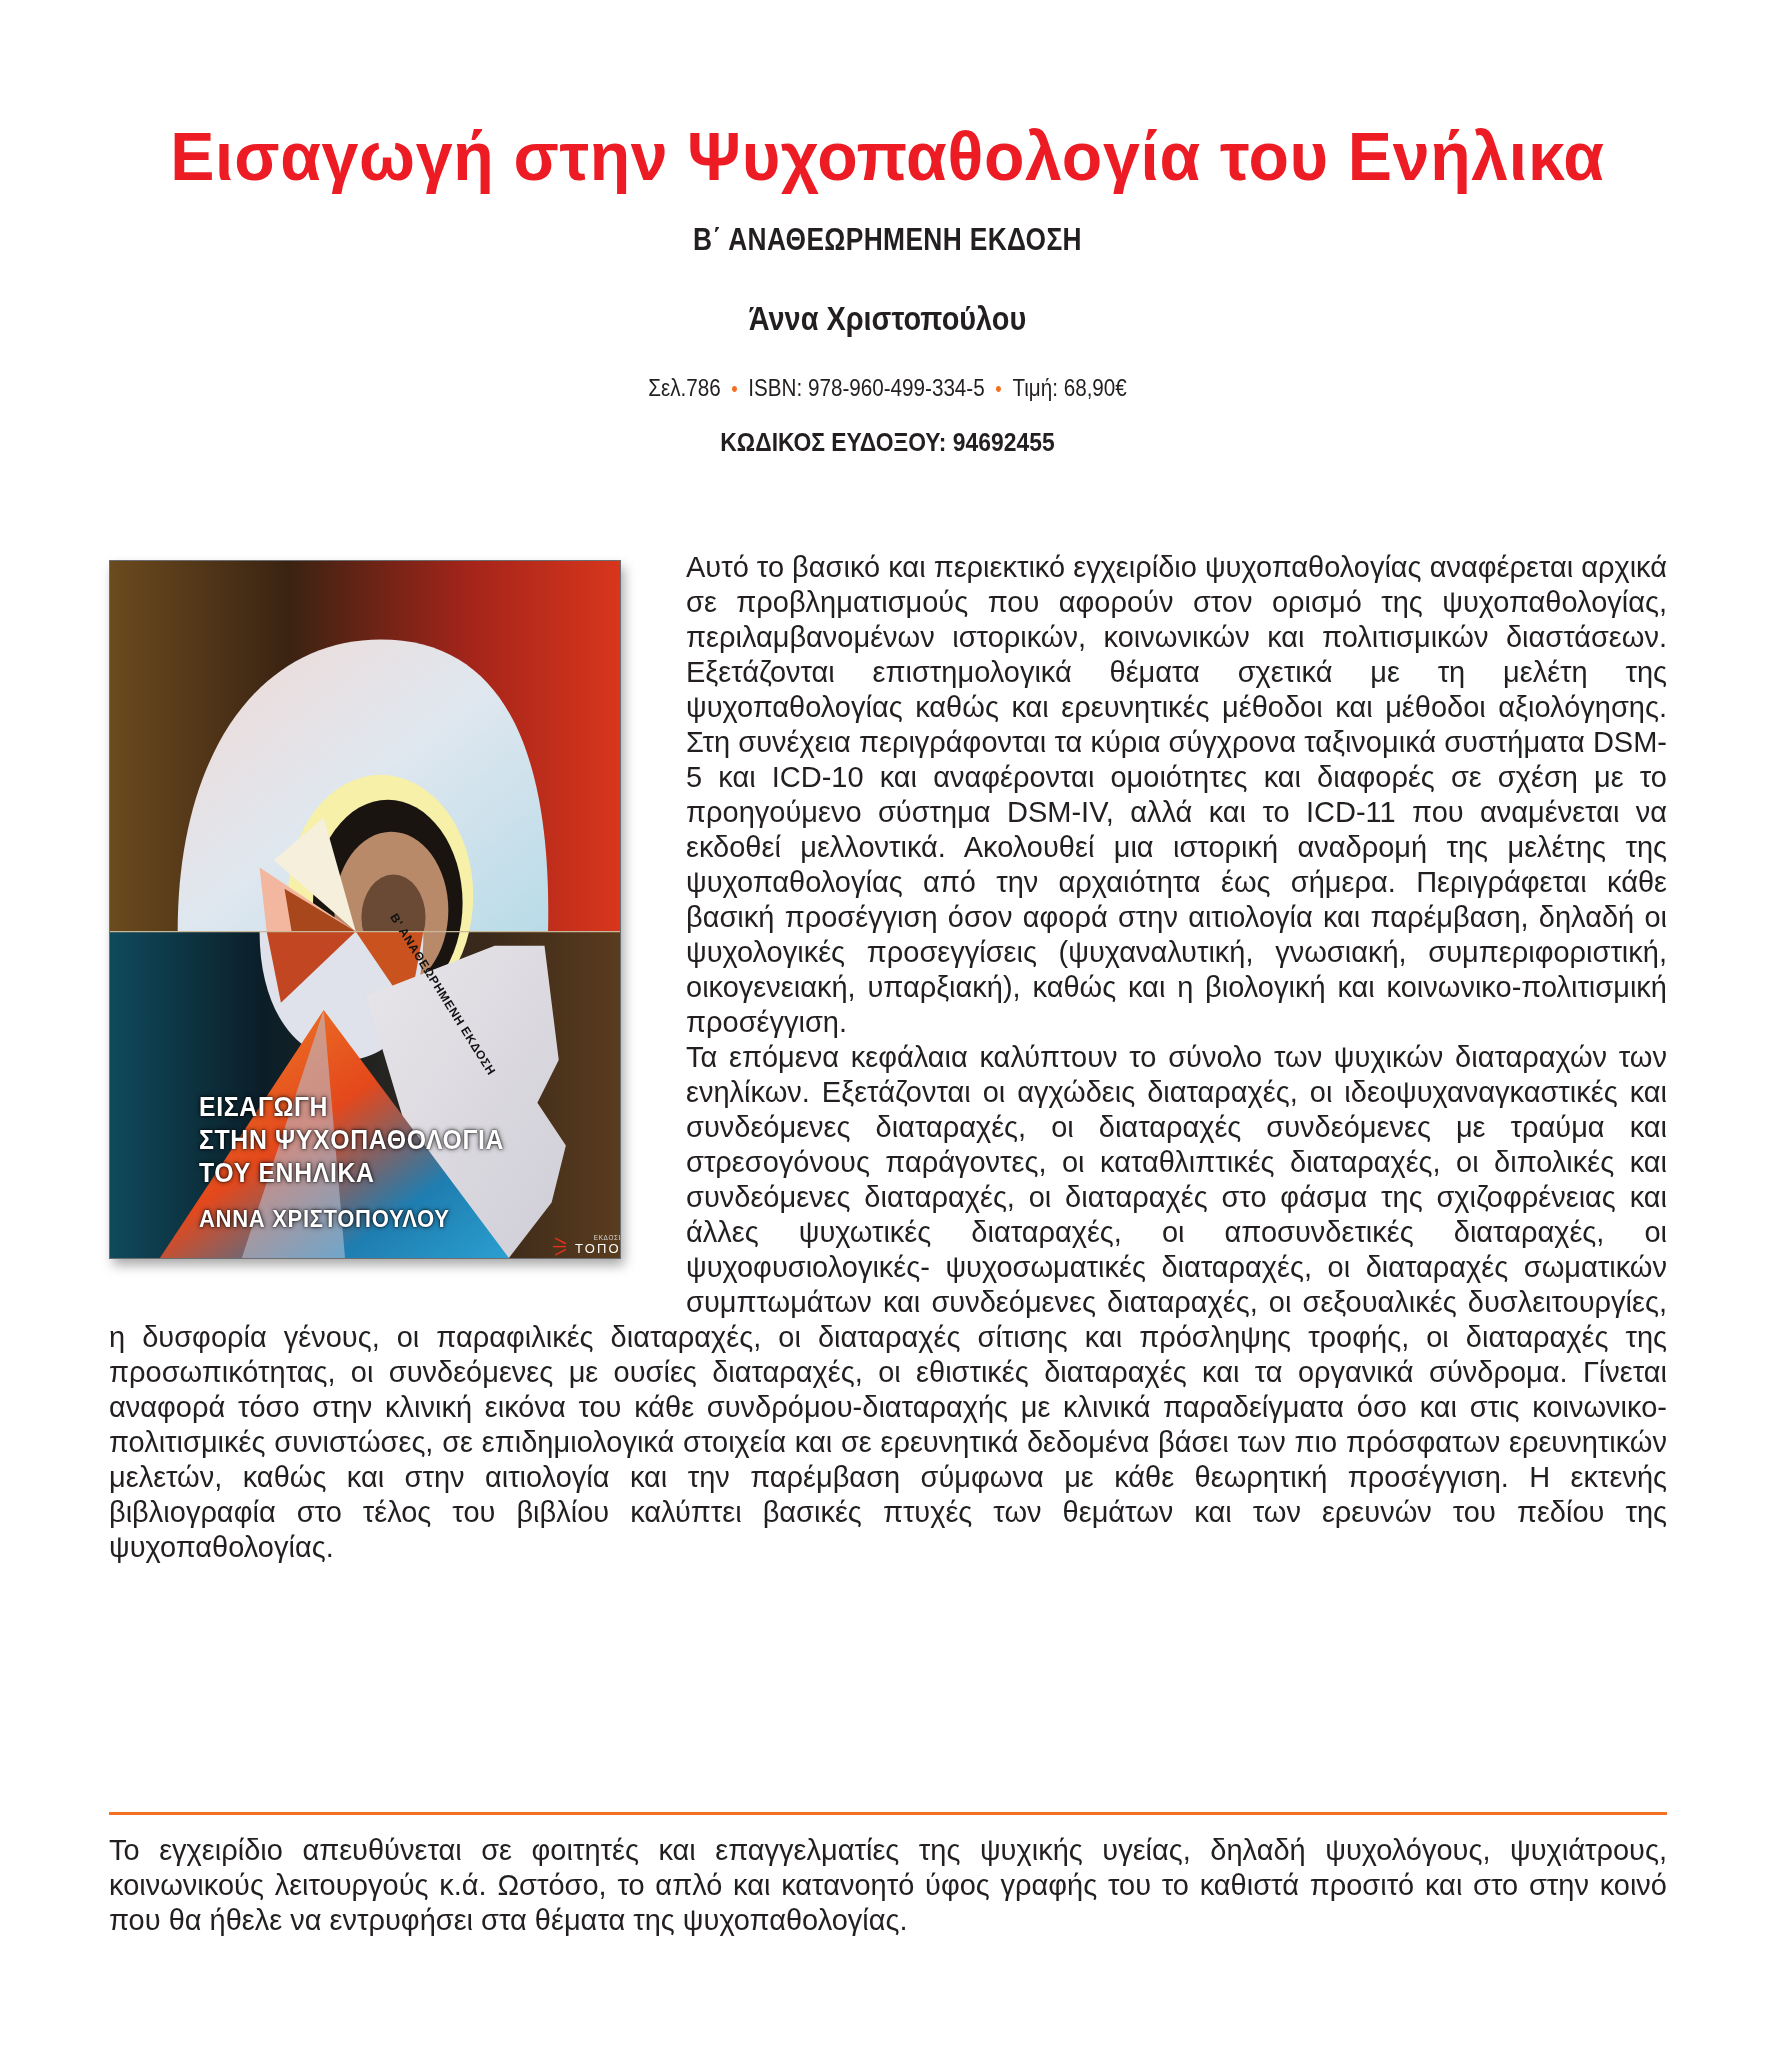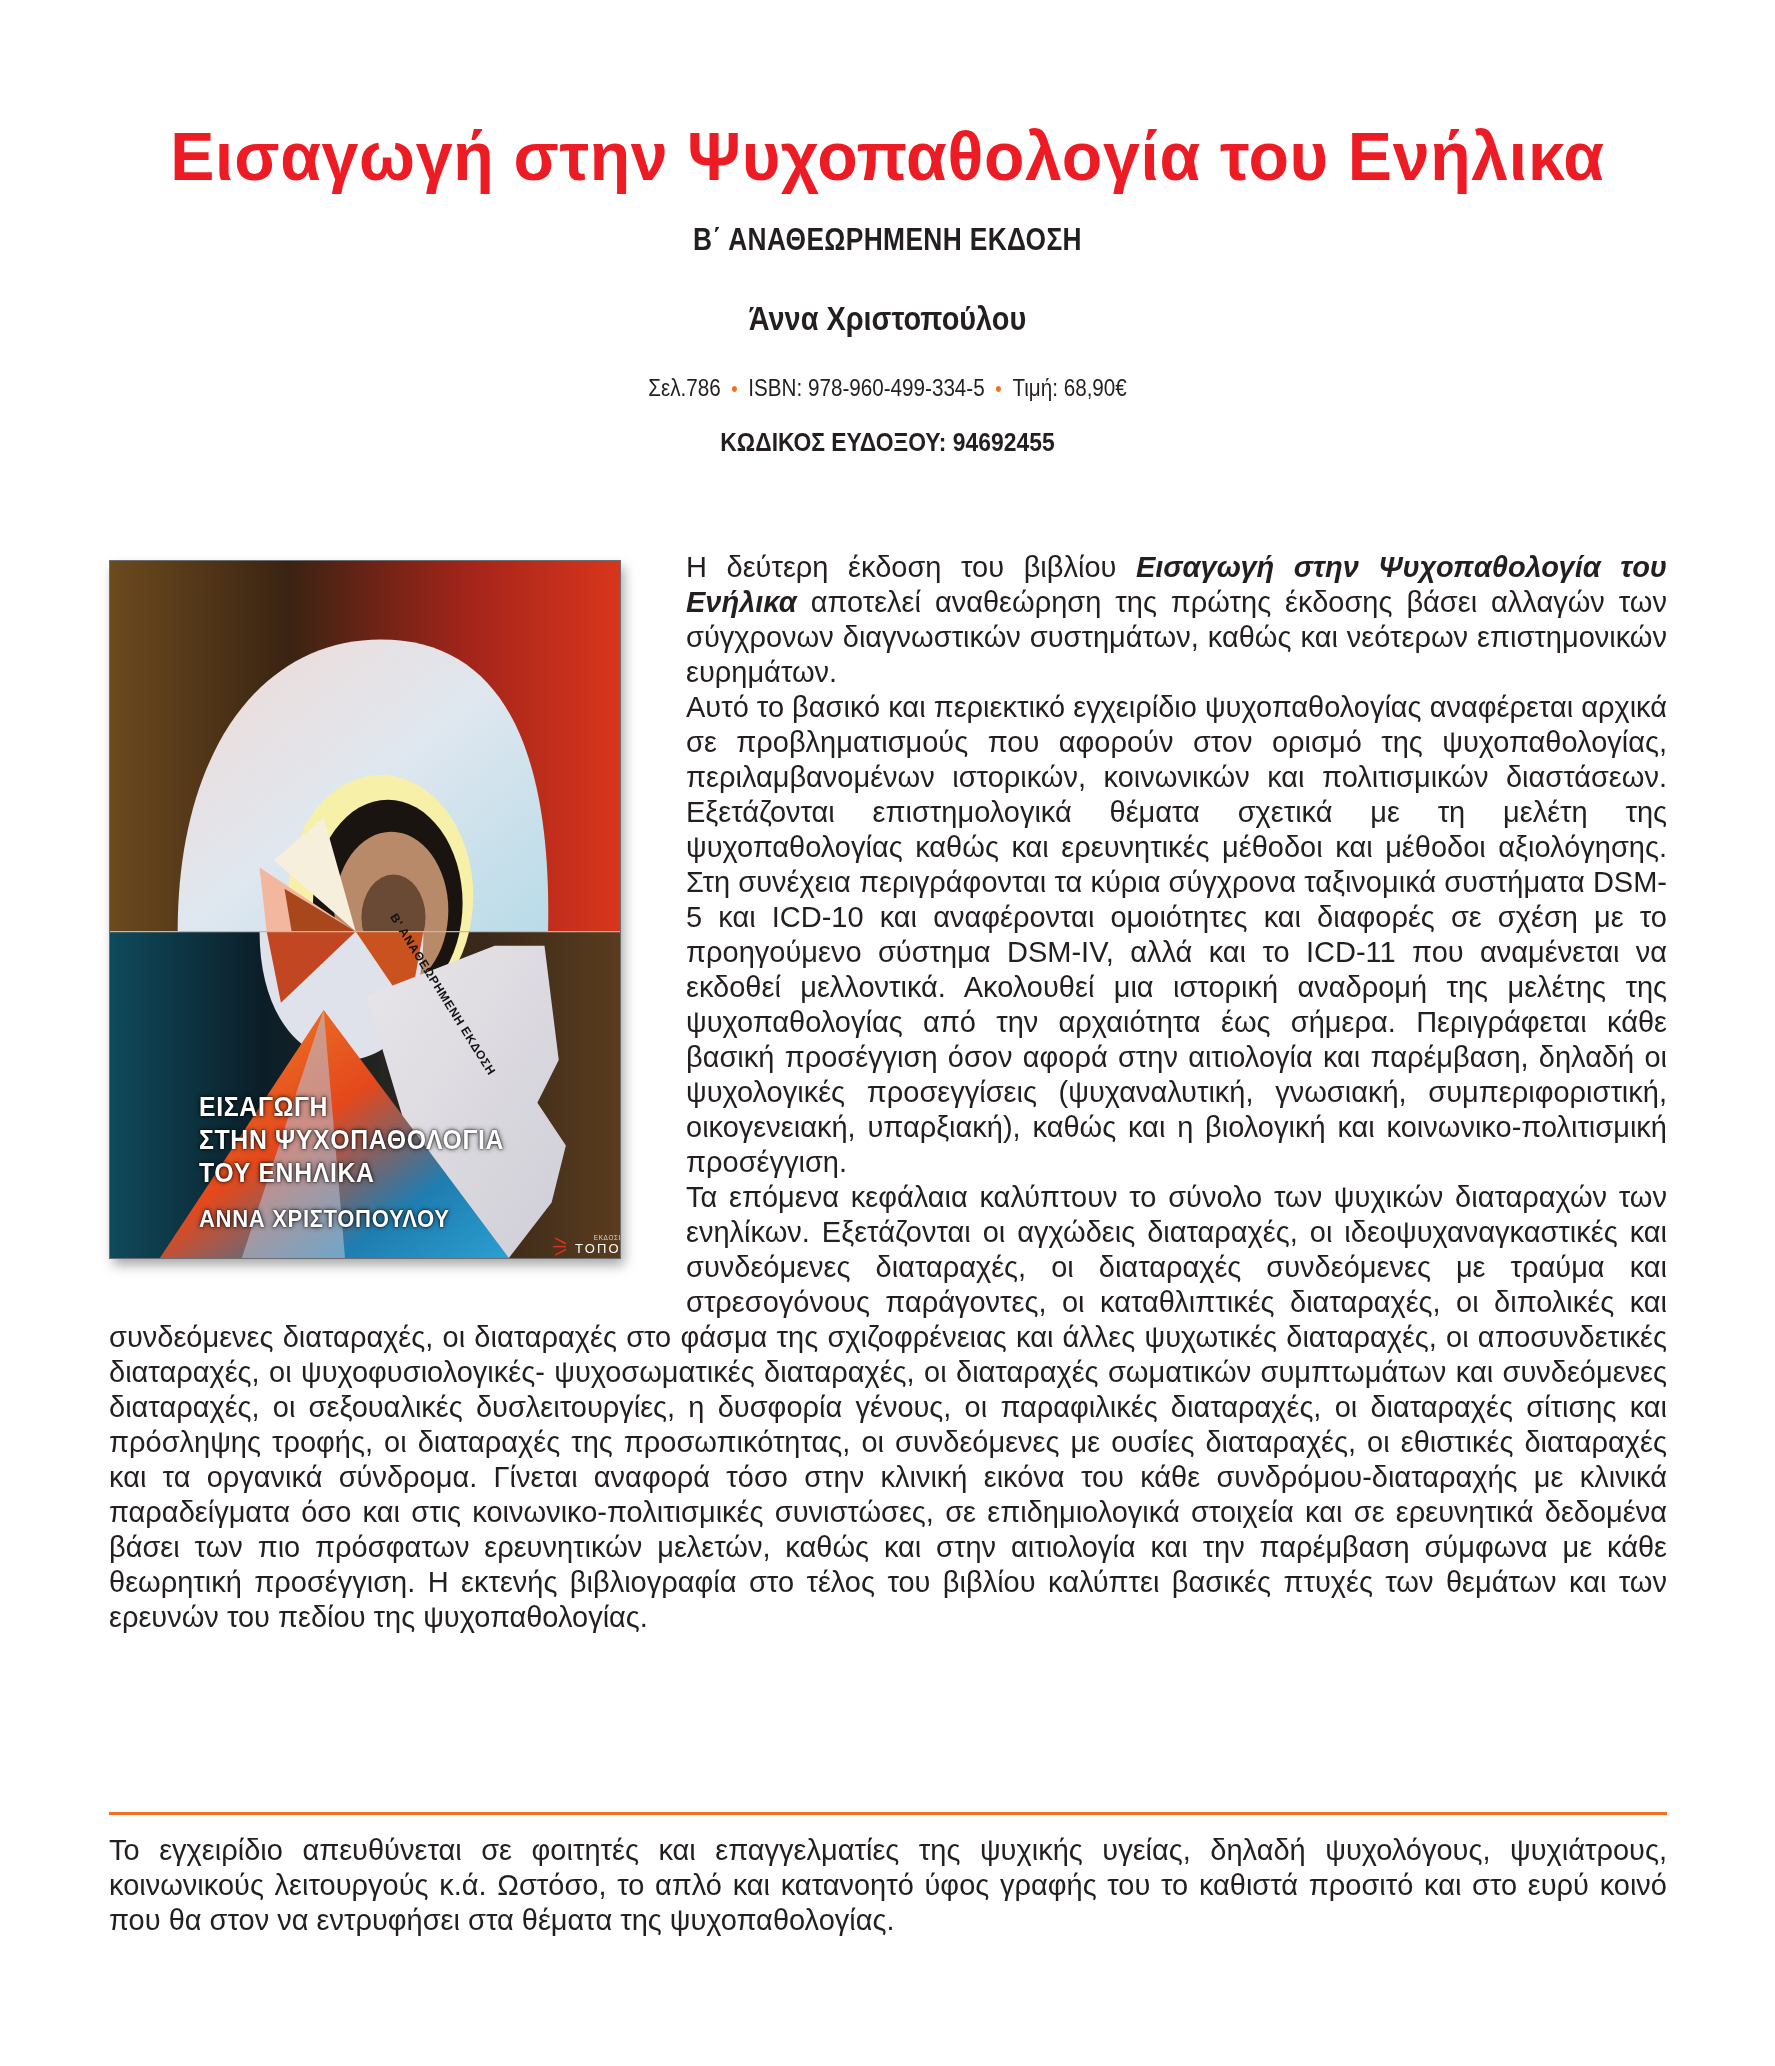--- a/index.html
+++ b/index.html
@@ -162,21 +162,20 @@
   </div>
   <div class="cover-author" style="left:89px; top:643px; position:absolute;">ΑΝΝΑ ΧΡΙΣΤΟΠΟΥΛΟΥ</div>
   <div class="cover-publisher" style="left:465px; top:673px; position:absolute;">
     <span class="small">ΕΚΔΟΣΕΙΣ</span>
     <span class="big">ΤΟΠΟΣ</span>
   </div>
 </div>
 
 <div class="body-text">
   <div class="float-spacer"></div>
-  <p><span>Η δεύτερη έκδοση του βιβλίου </span><span class="emph">Εισαγωγή στην Ψυχοπαθολογία του Ενήλικα</span><span> αποτελεί αναθεώρηση της πρώτης έκδοσης βάσει αλλαγών των σύγχρονων διαγνωστικών συστημάτων, καθώς και νεότερων επιστημονικών ευρημάτων.</span></p>
   <p>Αυτό το βασικό και περιεκτικό εγχειρίδιο ψυχοπαθολογίας αναφέρεται αρχικά σε προβληματισμούς που αφορούν στον ορισμό της ψυχοπαθολογίας, περιλαμβανομένων ιστορικών, κοινωνικών και πολιτισμικών διαστάσεων. Εξετάζονται επιστημολογικά θέματα σχετικά με τη μελέτη της ψυχοπαθολογίας καθώς και ερευνητικές μέθοδοι και μέθοδοι αξιολόγησης. Στη συνέχεια περιγράφονται τα κύρια σύγχρονα ταξινομικά συστήματα DSM-5 και ICD-10 και αναφέρονται ομοιότητες και διαφορές σε σχέση με το προηγούμενο σύστημα DSM-IV, αλλά και το ICD-11 που αναμένεται να εκδοθεί μελλοντικά. Ακολουθεί μια ιστορική αναδρομή της μελέτης της ψυχοπαθολογίας από την αρχαιότητα έως σήμερα. Περιγράφεται κάθε βασική προσέγγιση όσον αφορά στην αιτιολογία και παρέμβαση, δηλαδή οι ψυχολογικές προσεγγίσεις (ψυχαναλυτική, γνωσιακή, συμπεριφοριστική, οικογενειακή, υπαρξιακή), καθώς και η βιολογική και κοινωνικο-πολιτισμική προσέγγιση.</p>
   <p>Τα επόμενα κεφάλαια καλύπτουν το σύνολο των ψυχικών διαταραχών των ενηλίκων. Εξετάζονται οι αγχώδεις διαταραχές, οι ιδεοψυχαναγκαστικές και συνδεόμενες διαταραχές, οι διαταραχές συνδεόμενες με τραύμα και στρεσογόνους παράγοντες, οι καταθλιπτικές διαταραχές, οι διπολικές και συνδεόμενες διαταραχές, οι διαταραχές στο φάσμα της σχιζοφρένειας και άλλες ψυχωτικές διαταραχές, οι αποσυνδετικές διαταραχές, οι ψυχοφυσιολογικές- ψυχοσωματικές διαταραχές, οι διαταραχές σωματικών συμπτωμάτων και συνδεόμενες διαταραχές, οι σεξουαλικές δυσλειτουργίες, η δυσφορία γένους, οι παραφιλικές διαταραχές, οι διαταραχές σίτισης και πρόσληψης τροφής, οι διαταραχές της προσωπικότητας, οι συνδεόμενες με ουσίες διαταραχές, οι εθιστικές διαταραχές και τα οργανικά σύνδρομα. Γίνεται αναφορά τόσο στην κλινική εικόνα του κάθε συνδρόμου-διαταραχής με κλινικά παραδείγματα όσο και στις κοινωνικο-πολιτισμικές συνιστώσες, σε επιδημιολογικά στοιχεία και σε ερευνητικά δεδομένα βάσει των πιο πρόσφατων ερευνητικών μελετών, καθώς και στην αιτιολογία και την παρέμβαση σύμφωνα με κάθε θεωρητική προσέγγιση. Η εκτενής βιβλιογραφία στο τέλος του βιβλίου καλύπτει βασικές πτυχές των θεμάτων και των ερευνών του πεδίου της ψυχοπαθολογίας.</p>
 </div>
 
 <div class="divider"></div>
 
-<p class="closing">Το εγχειρίδιο απευθύνεται σε φοιτητές και επαγγελματίες της ψυχικής υγείας, δηλαδή ψυχολόγους, ψυχιάτρους, κοινωνικούς λειτουργούς κ.ά. Ωστόσο, το απλό και κατανοητό ύφος γραφής του το καθιστά προσιτό και στο ευρύ κοινό που θα στον να εντρυφήσει στα θέματα της ψυχοπαθολογίας.</p>
+<p class="closing">Το εγχειρίδιο απευθύνεται σε φοιτητές και επαγγελματίες της ψυχικής υγείας, δηλαδή ψυχολόγους, ψυχιάτρους, κοινωνικούς λειτουργούς κ.ά. Ωστόσο, το απλό και κατανοητό ύφος γραφής του το καθιστά προσιτό και στο στην κοινό που θα ήθελε να εντρυφήσει στα θέματα της ψυχοπαθολογίας.</p>
 
 
 </body></html>

